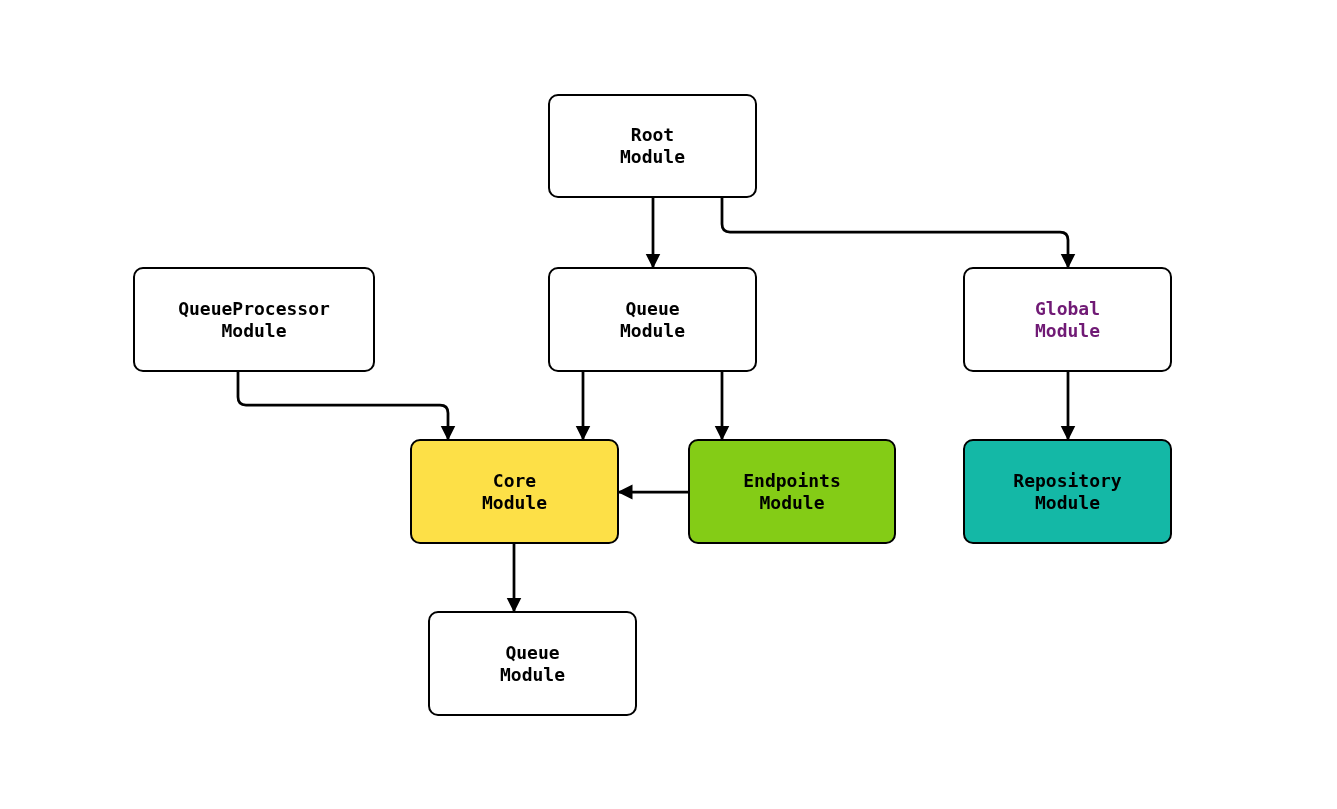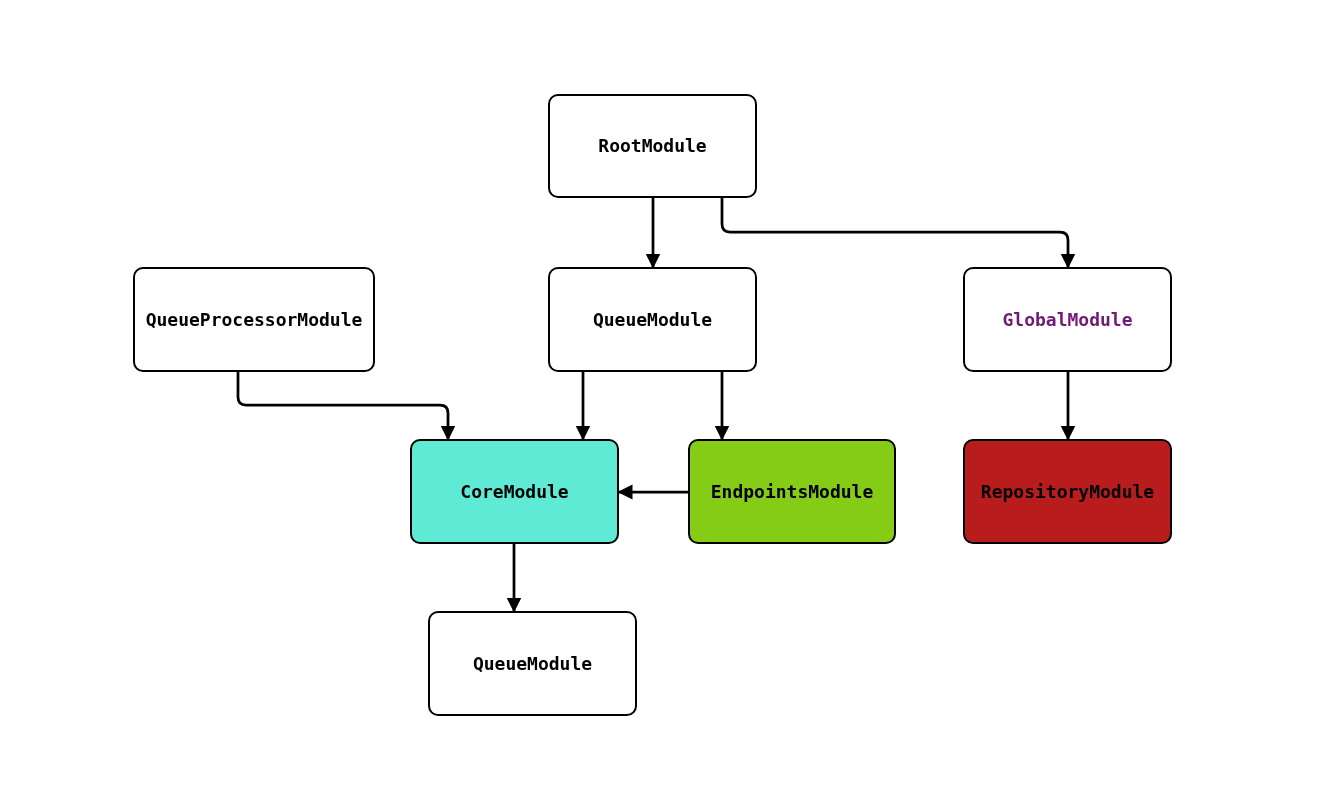--- a/index.html
+++ b/index.html
@@ -26,20 +26,21 @@
     fill: none;
     stroke-width: 2.75px;
   }
   .node {
     position: absolute;
     box-sizing: border-box;
     border-style: solid;
     border-width: 2.75px;
     border-radius: 10px;
     display: flex;
+    flex-direction: column;
     align-items: center;
     justify-content: center;
     text-align: center;
     font-weight: bold;
     font-size: 18px;
     line-height: 22px;
     letter-spacing: 0;
   }
   .node .label-line {
     display: block;
@@ -77,29 +78,29 @@
         <span class="label-line">Module</span>
       </div>
       <div class="node" style="left: 548px; top: 267px; width: 209px; height: 105px; background: rgb(255, 255, 255); border-color: rgb(0, 0, 0); color: rgb(0, 0, 0);">
         <span class="label-line">Queue</span>
         <span class="label-line">Module</span>
       </div>
       <div class="node" style="left: 963px; top: 267px; width: 209px; height: 105px; background: rgb(255, 255, 255); border-color: rgb(0, 0, 0); color: #701a75;">
         <span class="label-line">Global</span>
         <span class="label-line">Module</span>
       </div>
-      <div class="node" style="left: 410px; top: 439px; width: 209px; height: 105px; background: #5eead4; border-color: rgb(0, 0, 0); color: rgb(0, 0, 0);">
+      <div class="node" style="left: 410px; top: 439px; width: 209px; height: 105px; background: #fde047; border-color: rgb(0, 0, 0); color: rgb(0, 0, 0);">
         <span class="label-line">Core</span>
         <span class="label-line">Module</span>
       </div>
       <div class="node" style="left: 688px; top: 439px; width: 208px; height: 105px; background: #84cc16; border-color: rgb(0, 0, 0); color: rgb(0, 0, 0);">
         <span class="label-line">Endpoints</span>
         <span class="label-line">Module</span>
       </div>
-      <div class="node" style="left: 963px; top: 439px; width: 209px; height: 105px; background: #b91c1c; border-color: rgb(0, 0, 0); color: rgb(0, 0, 0);">
+      <div class="node" style="left: 963px; top: 439px; width: 209px; height: 105px; background: #14b8a6; border-color: rgb(0, 0, 0); color: rgb(0, 0, 0);">
         <span class="label-line">Repository</span>
         <span class="label-line">Module</span>
       </div>
       <div class="node" style="left: 428px; top: 611px; width: 209px; height: 105px; background: rgb(255, 255, 255); border-color: rgb(0, 0, 0); color: rgb(0, 0, 0);">
         <span class="label-line">Queue</span>
         <span class="label-line">Module</span>
       </div>
     </div>
 </div>
 

